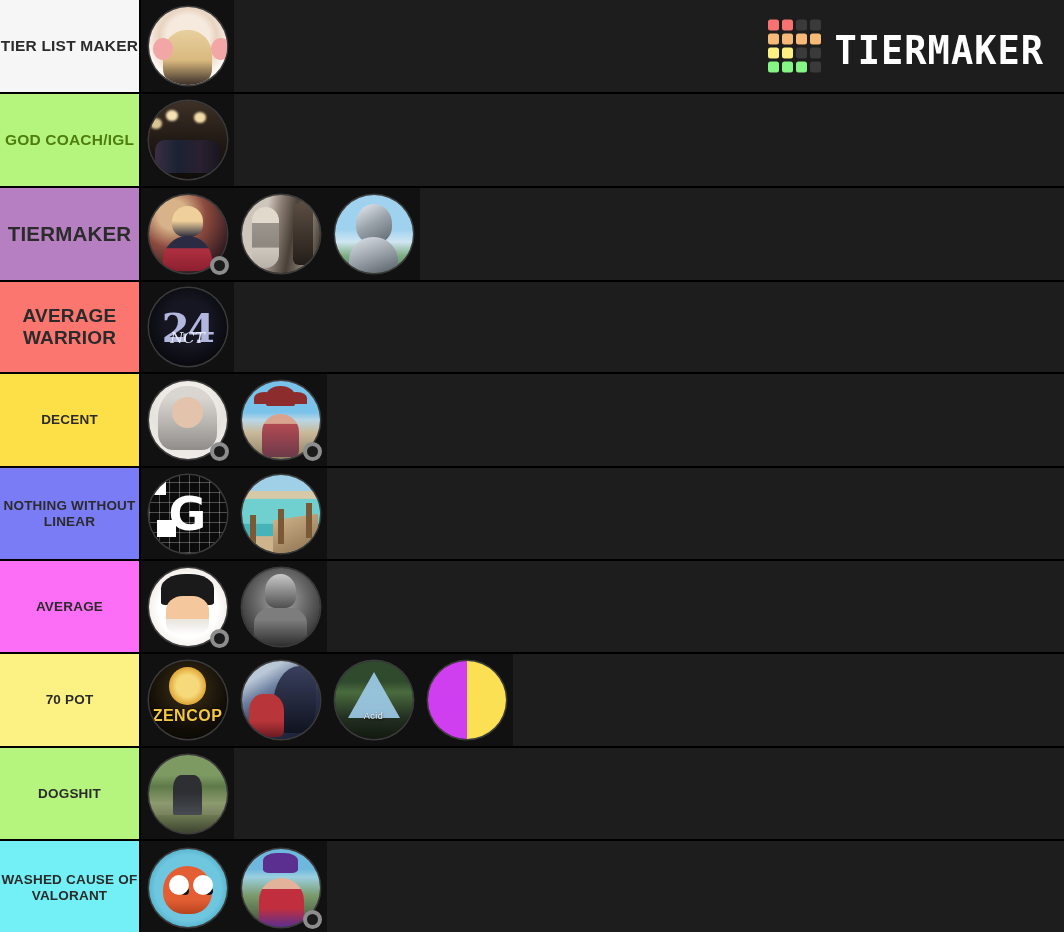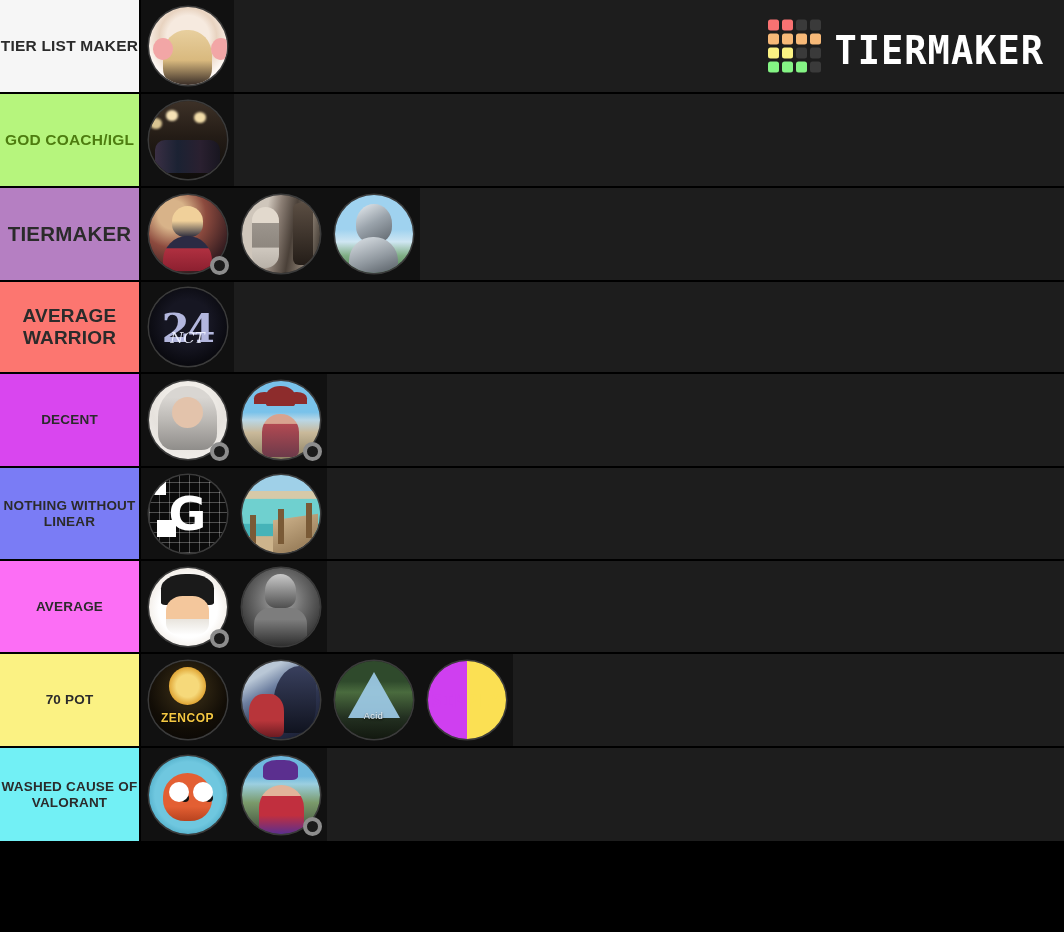--- a/index.html
+++ b/index.html
@@ -179,21 +179,21 @@
 
   .a-beach{background:linear-gradient(180deg,#9fd0e8 0 20%,#d6c9a8 21% 30%,#6fd0cf 31% 62%,#46b3b8 63% 78%,#cdb48c 79% 100%);}
   .a-beach::before{content:"";position:absolute;right:2%;bottom:0;width:58%;height:46%;
     background:linear-gradient(160deg,#cbb089,#8e7350);transform:skewY(-8deg);}
   .a-beach::after{content:"";position:absolute;right:10%;top:36%;width:6px;height:46%;background:#7a5a36;
     box-shadow:-28px 6px 0 #7a5a36,-56px 12px 0 #7a5a36;}
 
   .a-zencop{background:radial-gradient(circle at 50% 36%,#2a2110 0 30%,#120d06 62%,#050403 100%);}
   .a-zencop::before{content:"";position:absolute;left:26%;top:8%;width:48%;height:48%;
     background:radial-gradient(circle,#f6d97a 0 42%,#e0a636 70%,#a86c16 100%);border-radius:50%;}
-  .a-zencop .cap{color:#f5c842;text-shadow:0 0 2px #000;font-size:12px;bottom:14px;}
+  .a-zencop .cap{color:#f5c842;text-shadow:0 0 2px #000;font-size:16px;bottom:14px;}
 
   .a-anime{background:linear-gradient(150deg,#b9c7d6 0 20%,#6d7fa0 36%,#2e3550 60%,#151a2e 100%);}
   .a-anime::before{content:"";position:absolute;right:4%;top:6%;width:56%;height:86%;
     background:linear-gradient(180deg,#39405e,#10131f);border-radius:60% 20% 40% 30%;}
   .a-anime::after{content:"";position:absolute;left:10%;bottom:2%;width:44%;height:56%;
     background:linear-gradient(180deg,#b8353a 0 62%,#6d1c22 100%);border-radius:40% 40% 16% 16%;}
 
   .a-acid{background:linear-gradient(180deg,#2f4a2c 0 26%,#4a6b3e 40%,#233021 72%,#12180f 100%);}
   .a-acid::before{content:"";position:absolute;left:50%;top:14%;transform:translateX(-50%);
     width:0;height:0;border-left:26px solid transparent;border-right:26px solid transparent;
@@ -312,21 +312,21 @@
           <div class="slotwrap">
             <div class="thumb">
               <div class="art a-24"></div>
             </div>
           </div>
         </div>
         <div class="filler" style="background: rgb(29, 29, 29);"></div>
       </div>
     </div>
     <div class="row" style="height: 94px;">
-      <div class="label sz-s" style="background: #d946ef; color: rgb(43, 43, 43);">DECENT</div>
+      <div class="label sz-s" style="background: #fde047; color: rgb(43, 43, 43);">DECENT</div>
       <div class="slots">
         <div class="slot" style="background: rgb(17, 17, 17);">
           <div class="slotwrap">
             <div class="thumb">
               <div class="art a-silver"></div>
             </div>
             <div class="badge"></div>
           </div>
         </div>
         <div class="slot" style="background: rgb(17, 17, 17);">
@@ -415,20 +415,33 @@
               <div class="art a-simply">
                 <div class="cap"><span>SIM</span>PLY</div>
               </div>
             </div>
           </div>
         </div>
         <div class="filler" style="background: rgb(29, 29, 29);"></div>
       </div>
     </div>
     <div class="row" style="height: 93px;">
+      <div class="label sz-s" style="background: rgb(182, 245, 125); color: rgb(43, 43, 43);">DOGSHIT</div>
+      <div class="slots">
+        <div class="slot" style="background: rgb(17, 17, 17);">
+          <div class="slotwrap">
+            <div class="thumb">
+              <div class="art a-park"></div>
+            </div>
+          </div>
+        </div>
+        <div class="filler" style="background: rgb(29, 29, 29);"></div>
+      </div>
+    </div>
+    <div class="row" style="height: 93px;">
       <div class="label sz-s" style="background: rgb(114, 240, 245); color: rgb(43, 43, 43);">WASHED CAUSE OF VALORANT</div>
       <div class="slots">
         <div class="slot" style="background: rgb(17, 17, 17);">
           <div class="slotwrap">
             <div class="thumb">
               <div class="art a-fish"></div>
             </div>
           </div>
         </div>
         <div class="slot" style="background: rgb(17, 17, 17);">

